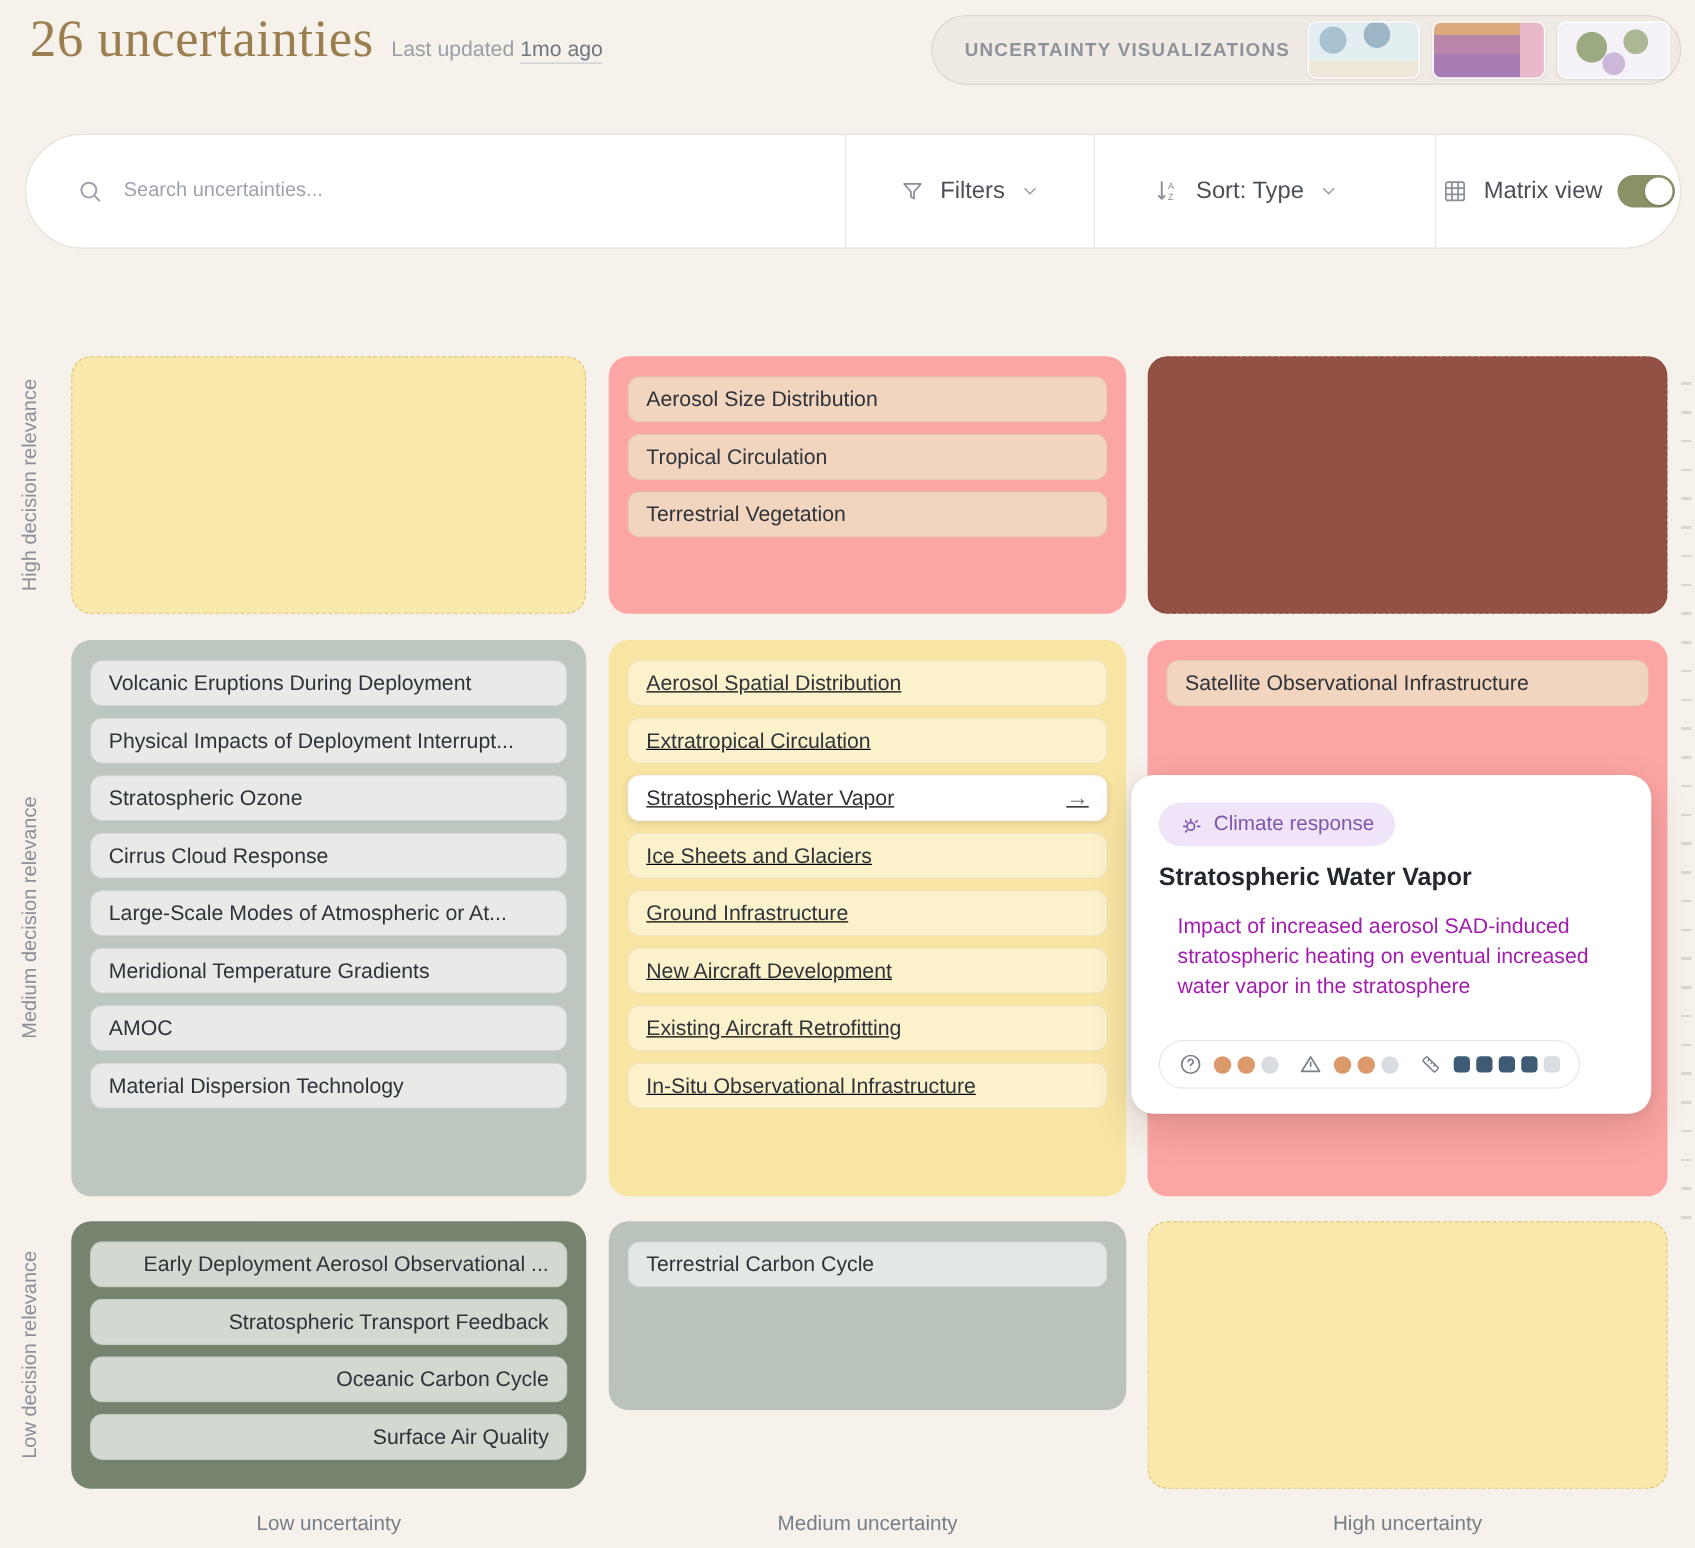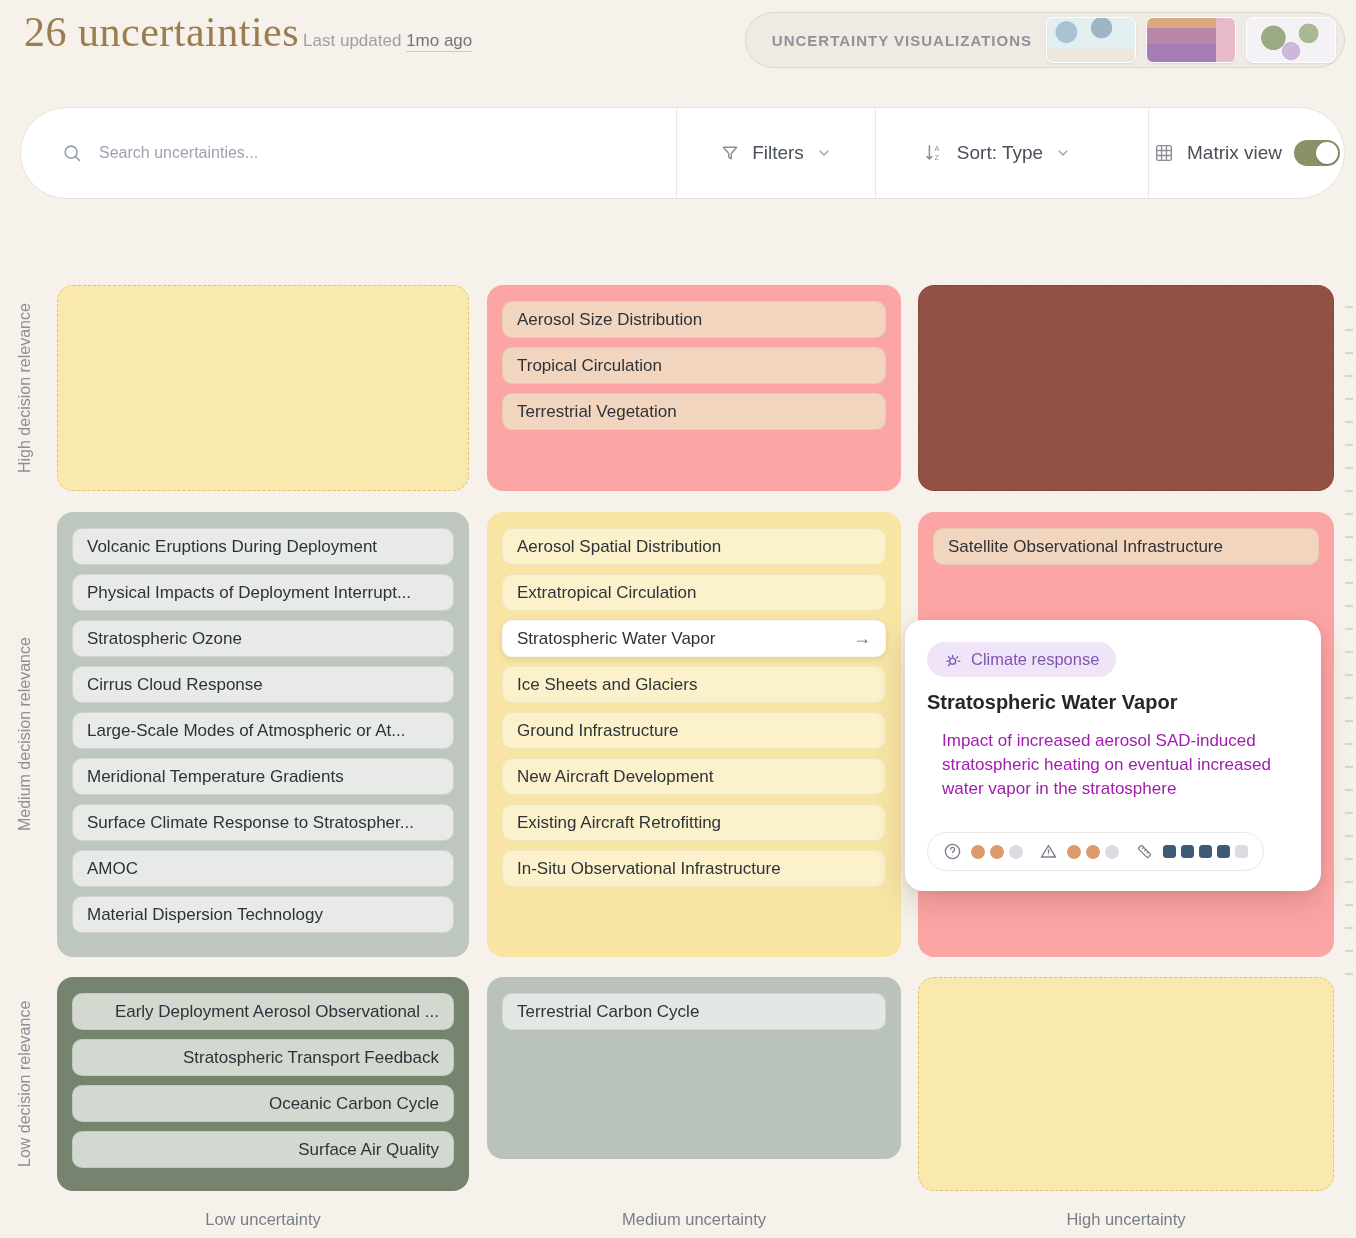--- a/index.html
+++ b/index.html
@@ -1,20 +1,20 @@
 <!DOCTYPE html>
 <html><head>
 <meta charset="utf-8">
 <style>
   html,body{margin:0;padding:0;width:1356px;height:1238px;overflow:hidden;
     background:#f6f1ea;font-family:"Liberation Sans",sans-serif;}
   .stage{position:absolute;inset:0;width:1356px;height:1238px;}
 
   
-  .hdr-left{position:absolute;left:24px;top:8px;display:flex;align-items:baseline;gap:4px;}
+  .hdr-left{position:absolute;left:24px;top:8px;display:flex;align-items:baseline;gap:14px;}
   .page-title{font-family:"Liberation Serif","DejaVu Serif",serif;font-size:42px;color:#9a7e50;font-weight:400;letter-spacing:.5px;}
   .updated{font-size:17px;color:#9aa0a8;}
   .updated b{font-weight:400;color:#6f7680;border-bottom:1px solid #c9cbd0;padding-bottom:1px;}
 
   .viz-pill{position:absolute;right:11px;top:12px;height:54px;display:flex;align-items:center;
     gap:14px;padding:0 8px 0 26px;background:#efeae3;border:1px solid #ddd7cf;border-radius:28px;}
   .viz-label{font-size:15px;font-weight:700;letter-spacing:1px;color:#8e939b;}
   .thumbs{display:flex;gap:10px;align-items:center;}
   .thumb{width:88px;height:44px;border-radius:7px;border:1px solid #fff;box-shadow:0 1px 2px rgba(0,0,0,.08);}
   .thumb1{background:
@@ -51,28 +51,28 @@
   
   .grid{position:absolute;left:57px;top:285px;width:1277px;height:906px;}
   .cell{position:absolute;border-radius:16px;box-sizing:border-box;padding:16px 15px;display:flex;flex-direction:column;gap:9px;}
   .c0{left:0;top:0;width:412px;height:206px;}
   .c1{left:430px;top:0;width:414px;height:206px;}
   .c2{left:861px;top:0;width:416px;height:206px;}
   .c3{left:0;top:227px;width:412px;height:445px;}
   .c4{left:430px;top:227px;width:414px;height:445px;}
   .c5{left:861px;top:227px;width:416px;height:445px;}
   .c6{left:0;top:692px;width:412px;height:214px;}
-  .c7{left:430px;top:692px;width:414px;height:182px;}
+  .c7{left:430px;top:692px;width:414px;height:151px;}
   .c8{left:861px;top:692px;width:416px;height:214px;}
 
   .v-yellow-empty{background:#fae9ac;border:1.5px dashed #ddc477;}
   .v-orange{background:#fca5a5;}
   .v-maroon{background:#935145;border:1.5px dashed #7e4534;}
   .v-gray{background:#bec6c0;}
-  .v-yellow{background:#f8e5a4;}
+  .v-yellow{background:#f8e5a4;text-decoration:underline;}
   .v-sage{background:#76846f;}
   .v-gray2{background:#bac2bc;}
 
   .chip{height:37px;border-radius:10px;display:flex;align-items:center;justify-content:space-between;
     padding:0 14px;font-size:17px;color:#2e333a;white-space:nowrap;overflow:hidden;cursor:pointer;box-sizing:border-box;flex:0 0 auto;}
   .v-orange .chip{background:#f2d5be;border:1px solid rgba(0,0,0,.05);}
   .v-gray .chip{background:#e7eae7;border:1px solid rgba(0,0,0,.09);}
   .v-yellow .chip{background:#fbf2cc;border:1px solid rgba(0,0,0,.05);}
   .v-sage .chip{background:#d3d9d0;border:1px solid rgba(0,0,0,.07);justify-content:flex-end;}
   .v-gray2 .chip{background:#e4e8e4;border:1px solid rgba(0,0,0,.08);}
@@ -212,23 +212,20 @@
           <span>Stratospheric Ozone</span>
         </div>
         <div class="chip">
           <span>Cirrus Cloud Response</span>
         </div>
         <div class="chip">
           <span>Large-Scale Modes of Atmospheric or At...</span>
         </div>
         <div class="chip">
           <span>Meridional Temperature Gradients</span>
-        </div>
-        <div class="chip">
-          <span>Surface Climate Response to Stratospher...</span>
         </div>
         <div class="chip">
           <span>AMOC</span>
         </div>
         <div class="chip">
           <span>Material Dispersion Technology</span>
         </div>
       </div>
     <div class="cell c4 v-yellow">
         <div class="chip">

